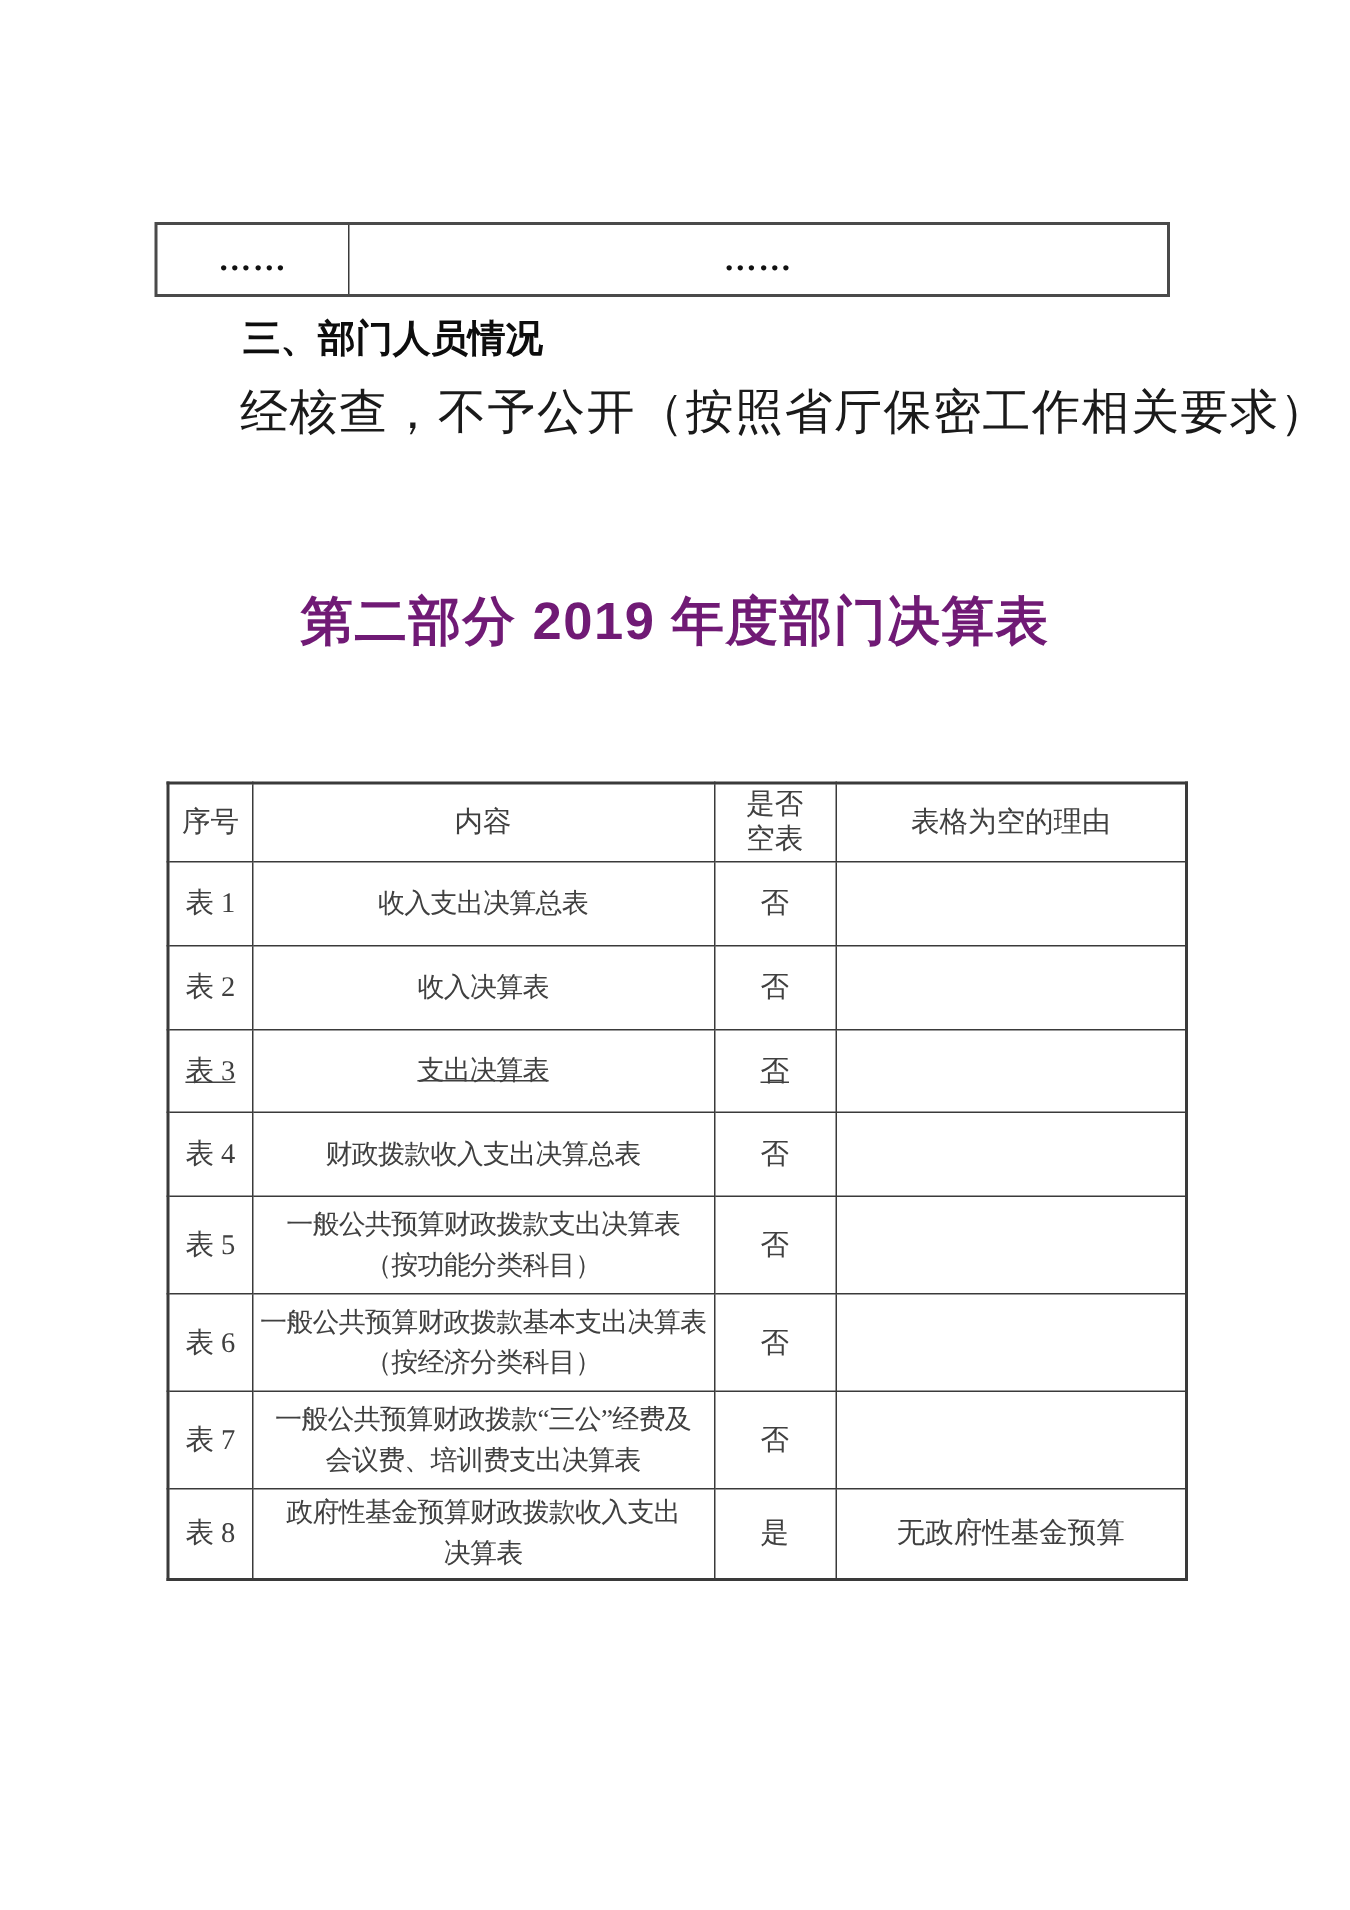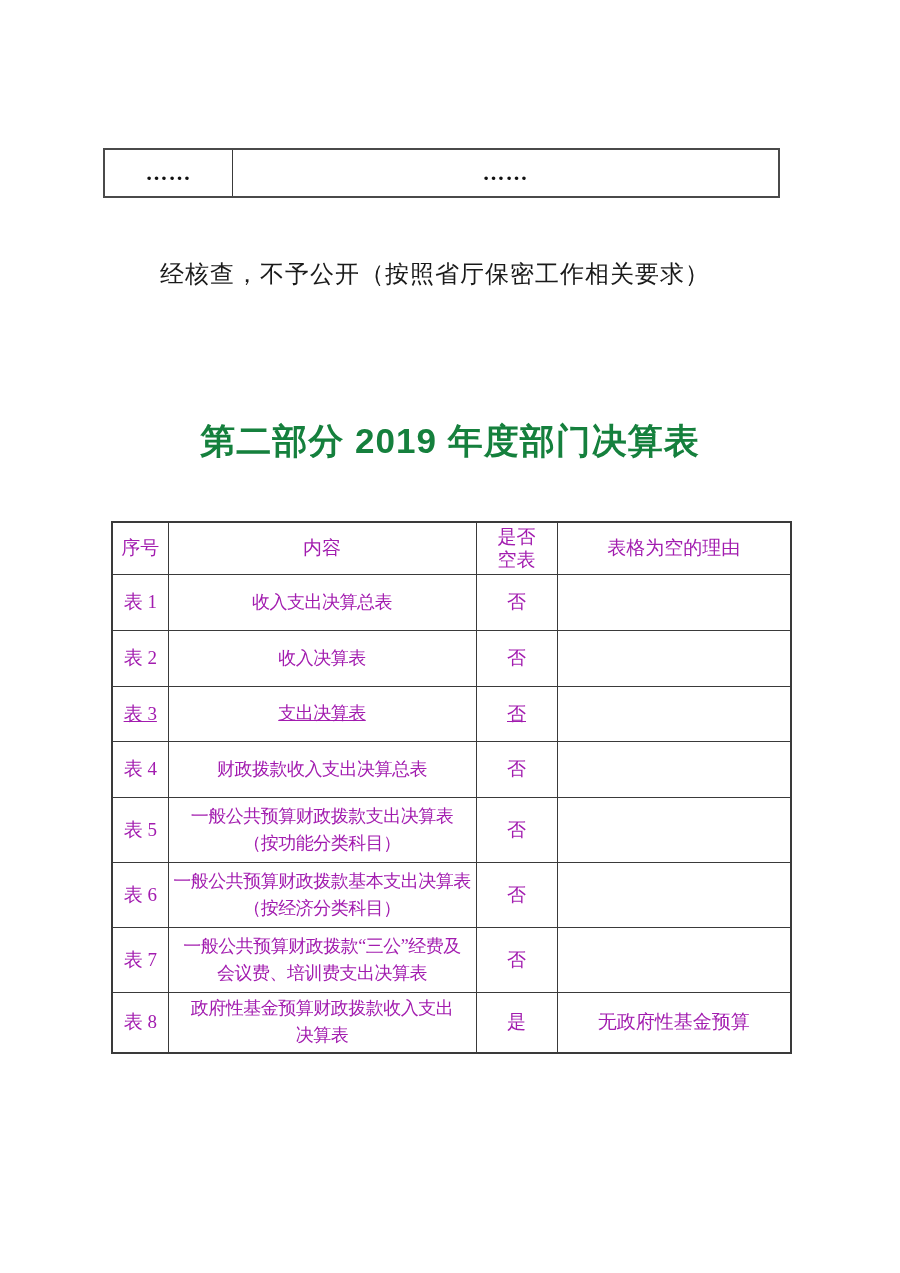--- a/index.html
+++ b/index.html
@@ -61,55 +61,54 @@
     font-size: 25px;
     line-height: 31px;
     color: #0d0d0d;
     white-space: nowrap;
   }
   .section-body {
     position: absolute;
     left: 160px;
     top: 258px;
     font-family: "Liberation Serif", serif;
-    font-size: 24px;
+    font-size: 32px;
     line-height: 32px;
     letter-spacing: 1px;
     color: #1a1a1a;
     white-space: nowrap;
   }
 
   
   .part-title {
     position: absolute;
     left: 0;
     top: 394px;
     width: 100%;
     text-align: center;
     font-family: "Liberation Sans", sans-serif;
     font-weight: bold;
     font-size: 35px;
     line-height: 42px;
-    color: #15803d;
+    color: #701a75;
     letter-spacing: 1px;
     white-space: nowrap;
-    margin-top: 26px;
   }
 
   
   table.main {
     position: absolute;
     left: 111px;
     top: 521px;
     width: 679px;
     border-collapse: collapse;
     table-layout: fixed;
     border: 2px solid #3a3a3a;
     font-size: 19px;
-    color: #a21caf;
+    color: #404040;
     background: #fff;
   }
   table.main col.c-no     { width: 56px; }
   table.main col.c-content{ width: 308px; }
   table.main col.c-empty  { width: 81px; }
   table.main col.c-reason { width: 234px; }
 
   table.main th,
   table.main td {
     border: 1px solid #3a3a3a;
@@ -150,20 +149,21 @@
 
   <div class="top-table">
     <div class="cell-left">
       <span class="dots">……</span>
     </div>
     <div class="cell-right">
       <span class="dots">……</span>
     </div>
   </div>
 
+  <div class="section-heading">三、部门人员情况</div>
 
   <div class="section-body">经核查，不予公开（按照省厅保密工作相关要求）</div>
 
   <div class="part-title">第二部分 2019 年度部门决算表</div>
 
   <table class="main">
     <colgroup>
       <col class="c-no">
       <col class="c-content">
       <col class="c-empty">

